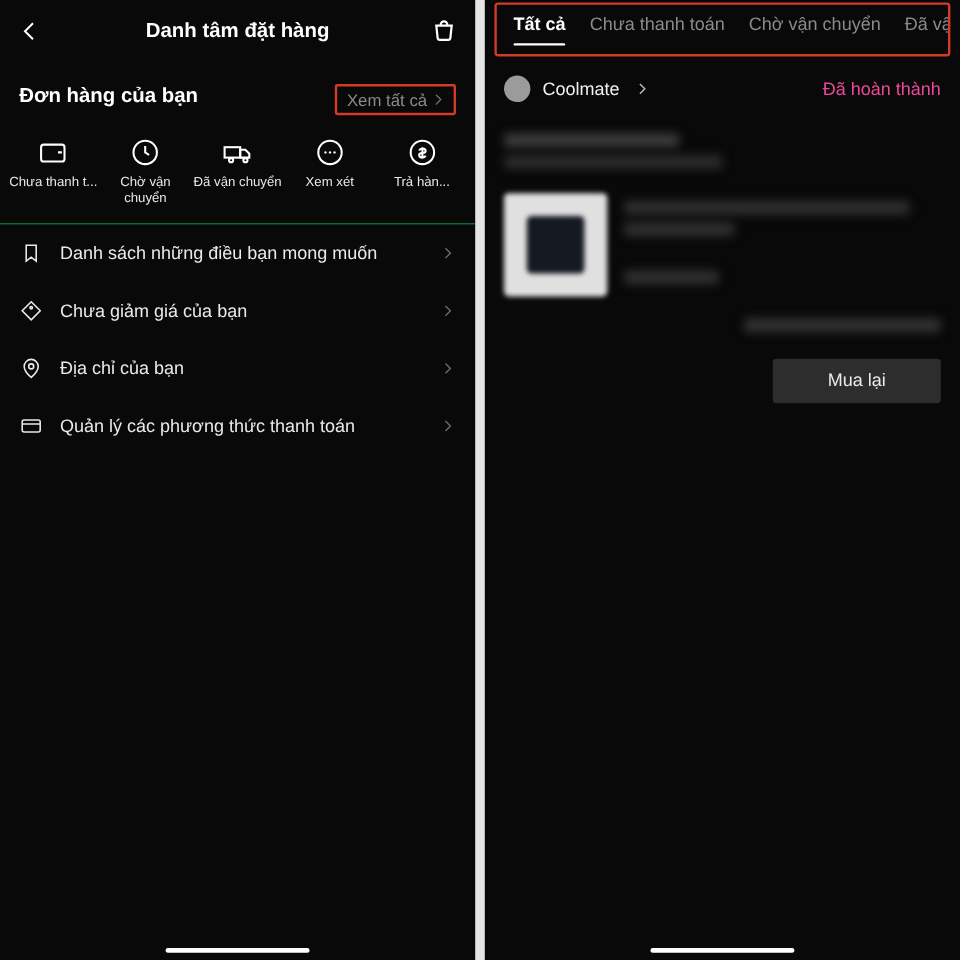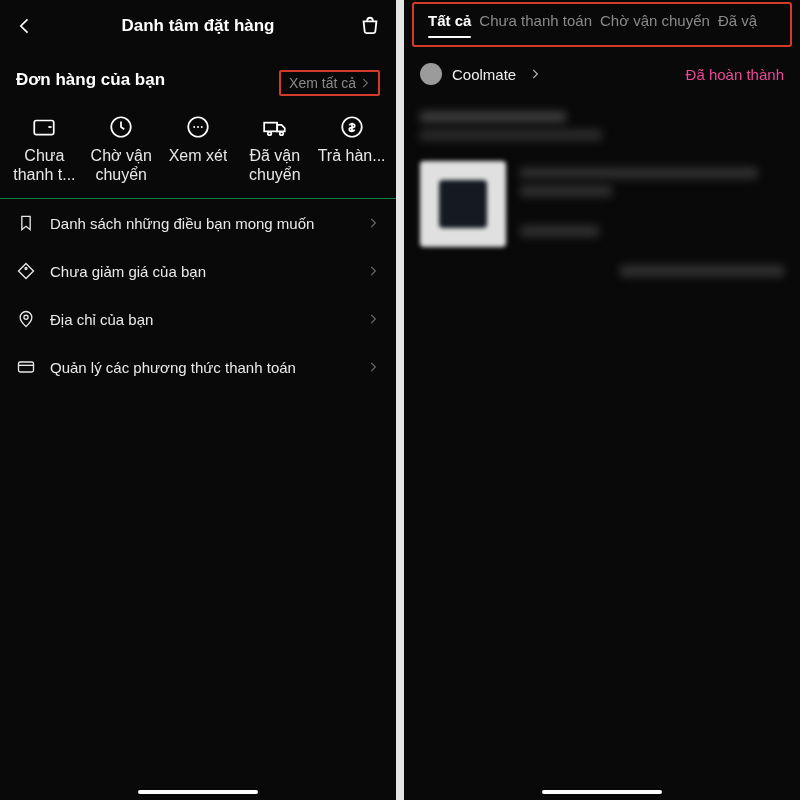--- a/index.html
+++ b/index.html
@@ -81,21 +81,21 @@
     flex: 1;
     min-width: 0;
     display: flex;
     flex-direction: column;
     align-items: center;
     gap: 6px;
     text-align: center;
     color: #e8e8e8;
   }
   .status-item .label {
-    font-size: 16px;
+    font-size: 11px;
     line-height: 1.2;
     max-width: 100%;
     overflow: hidden;
     display: -webkit-box;
     -webkit-line-clamp: 2;
     -webkit-box-orient: vertical;
     white-space: normal;
   }
   .status-item .ico {
     width: 26px; height: 26px;
@@ -125,21 +125,21 @@
   }
   .chev-right {
     width: 14px; height: 14px;
     stroke:#6b6b6b; fill:none; stroke-width:2;
     flex-shrink:0;
   }
 
   
   .tabs {
     display: flex;
-    gap: 8px;
+    gap: 20px;
     padding: 8px 14px;
     position: relative;
     align-items: center;
     white-space: nowrap;
     overflow: hidden;
   }
   .tab {
     font-size: 15px;
     color: #8a8a8a;
     padding-bottom: 8px;
@@ -279,38 +279,38 @@
           <svg viewBox="0 0 24 24">
               <circle cx="12" cy="12" r="9"></circle>
               <path d="M12 7v5l3 2"></path>
             </svg>
         </span>
         <span class="label">Chờ vận chuyển</span>
       </div>
       <div class="status-item">
         <span class="ico">
           <svg viewBox="0 0 24 24">
+              <rect x="2" y="8" width="12" height="8"></rect>
+              <path d="M14 10h4l3 3v3h-7z"></path>
+              <circle cx="7" cy="18" r="1.6"></circle>
+              <circle cx="18" cy="18" r="1.6"></circle>
+            </svg>
+        </span>
+        <span class="label">Đã vận chuyển</span>
+      </div>
+      <div class="status-item">
+        <span class="ico">
+          <svg viewBox="0 0 24 24">
               <circle cx="12" cy="12" r="9"></circle>
               <circle cx="8.5" cy="12" r="0.9" fill="#fff" stroke="none"></circle>
               <circle cx="12" cy="12" r="0.9" fill="#fff" stroke="none"></circle>
               <circle cx="15.5" cy="12" r="0.9" fill="#fff" stroke="none"></circle>
             </svg>
         </span>
         <span class="label">Xem xét</span>
-      </div>
-      <div class="status-item">
-        <span class="ico">
-          <svg viewBox="0 0 24 24">
-              <rect x="2" y="8" width="12" height="8"></rect>
-              <path d="M14 10h4l3 3v3h-7z"></path>
-              <circle cx="7" cy="18" r="1.6"></circle>
-              <circle cx="18" cy="18" r="1.6"></circle>
-            </svg>
-        </span>
-        <span class="label">Đã vận chuyển</span>
       </div>
       <div class="status-item">
         <span class="ico">
           <svg viewBox="0 0 24 24">
               <circle cx="12" cy="12" r="9"></circle>
               <path d="M12 8v8M9.5 10.5c.5-1 1.5-1.5 2.5-1.5 1.5 0 2.5 1 2.5 2s-1 1.5-2.5 1.5-2.5.5-2.5 1.5 1 2 2.5 2c1 0 2-.5 2.5-1.5"></path>
             </svg>
         </span>
         <span class="label">Trả hàn...</span>
       </div>
@@ -403,17 +403,18 @@
         <div class="blur-line" style="width:35%"></div>
         <div style="height:16px"></div>
         <div class="blur-line" style="width:30%"></div>
       </div>
     </div>
 
     <div class="price-area">
       <div class="blur-line" style="width:45%"></div>
     </div>
 
+    <div class="buy-again">Mua lại</div>
 
     <div class="home-indicator"></div>
   </div>
 
 </div>
 
 </body></html>

